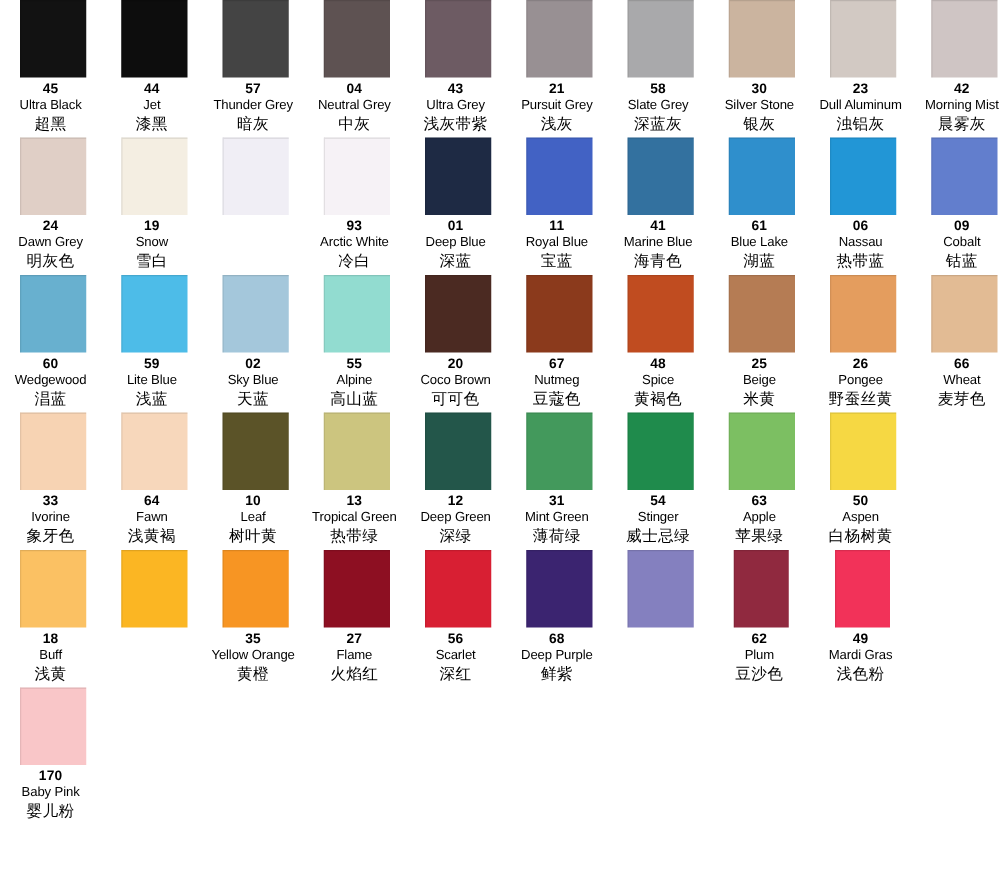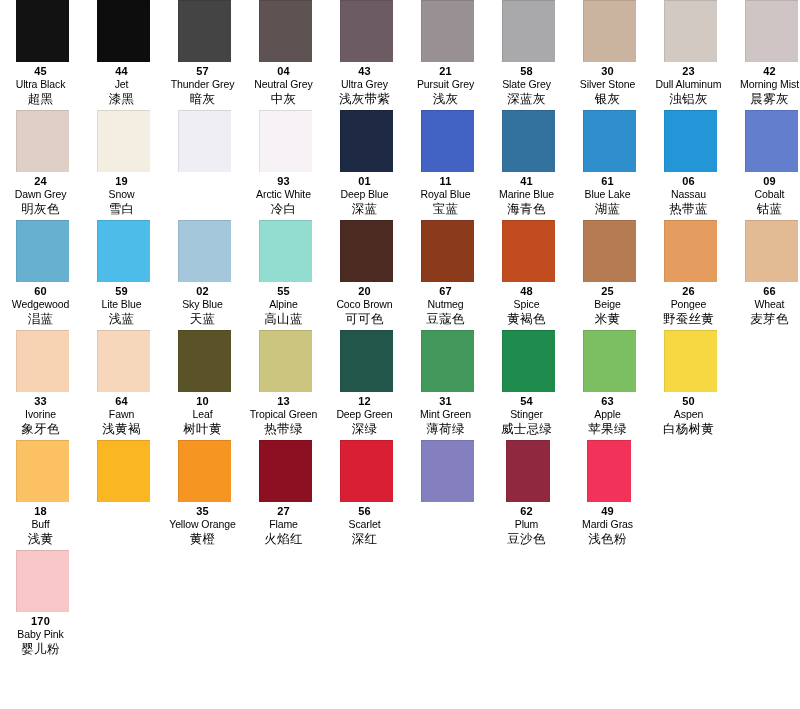--- a/index.html
+++ b/index.html
@@ -420,20 +420,28 @@
       </div>
       <div class="swatch-cell">
         <div class="swatch-chip" title="#d81f33" style="background: rgb(216, 31, 51);"></div>
         <div class="swatch-labels">
           <div class="swatch-code">56</div>
           <div class="swatch-name-en">Scarlet</div>
           <div class="swatch-name-cn">深红</div>
         </div>
       </div>
       <div class="swatch-cell">
+        <div class="swatch-chip" title="#3b2470" style="background: rgb(59, 36, 112);"></div>
+        <div class="swatch-labels">
+          <div class="swatch-code">68</div>
+          <div class="swatch-name-en">Deep Purple</div>
+          <div class="swatch-name-cn">鲜紫</div>
+        </div>
+      </div>
+      <div class="swatch-cell">
         <div class="swatch-chip" title="#8480bf" style="background: rgb(132, 128, 191);"></div>
       </div>
       <div class="swatch-cell">
         <div class="swatch-chip narrow" title="#90293f" style="background: rgb(144, 41, 63);"></div>
         <div class="swatch-labels">
           <div class="swatch-code">62</div>
           <div class="swatch-name-en">Plum</div>
           <div class="swatch-name-cn">豆沙色</div>
         </div>
       </div>

